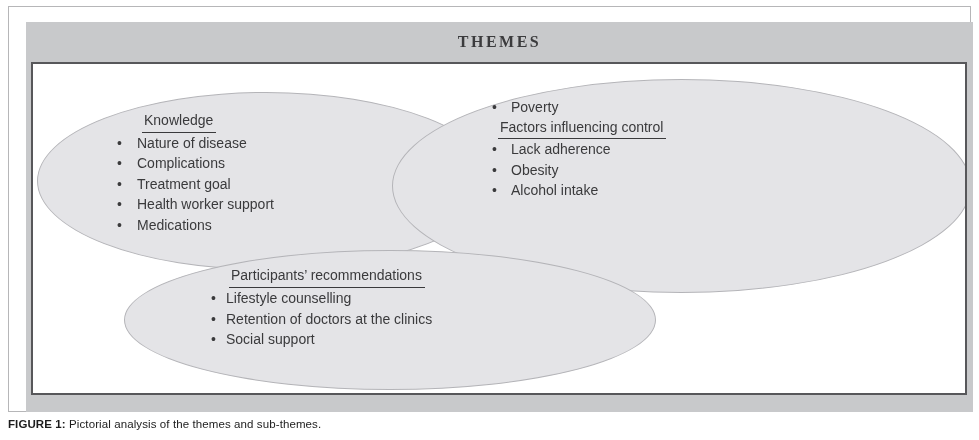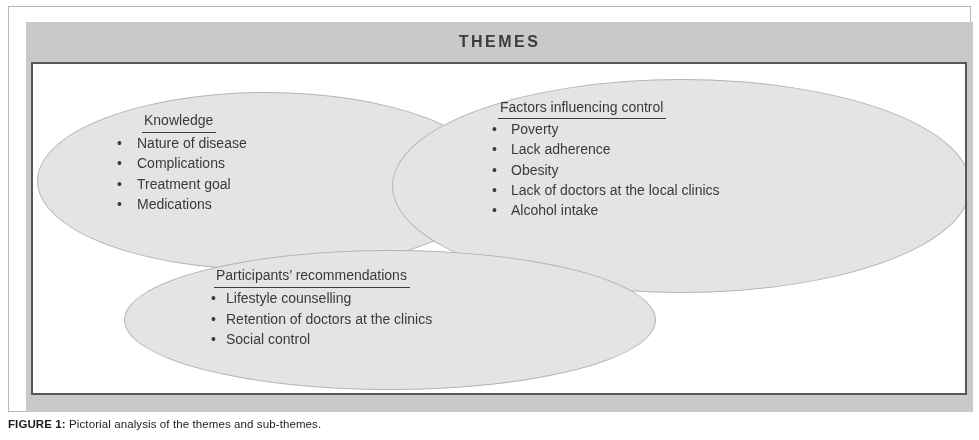--- a/index.html
+++ b/index.html
@@ -10,21 +10,21 @@
   .outer-frame{
     position:absolute;left:8px;top:6px;width:961px;height:404px;
     border:1px solid #b6b6b8;background:#ffffff;
   }
   .panel{
     position:absolute;left:17px;top:15px;width:947px;height:390px;
     background:#c8c9cb;
   }
   .titlebar{
     position:absolute;left:17px;top:15px;width:947px;height:40px;
-    display:flex;align-items:center;justify-content:center;
+    display:flex;align-items:center;justify-content:center;font-family:Liberation Serif, serif;
   }
   .title-text{
     font-size:16px;font-weight:bold;letter-spacing:2.5px;color:#3b3b3d;
   }
   .inner-box{
     position:absolute;left:22px;top:55px;width:932px;height:329px;
     background:#ffffff;border:2px solid #57575a;overflow:hidden;
   }
   .ellipse{
     position:absolute;border-radius:50%;
@@ -39,21 +39,21 @@
   .theme-block .line{display:block;}
   .block-knowledge{left:84px;top:46px;line-height:20.5px;}
   .block-factors{left:459px;top:33px;line-height:20.2px;}
   .block-participants{left:178px;top:201px;line-height:20.8px;}
   .theme-header-text{
     display:inline-block;border-bottom:1px solid #3a3a3c;
     padding:0 3px 1px 2px;
   }
   .block-knowledge .theme-header{margin-left:25px;}
   .block-factors .theme-header{margin-left:6px;}
-  .block-participants .theme-header{margin-left:3px;}
+  .block-participants .theme-header{margin-left:18px;}
   .bullet{display:inline-block;text-align:left;}
   .block-knowledge .bullet{width:20px;}
   .block-factors .bullet{width:19px;}
   .block-participants .bullet{width:15px;}
   .caption{
     position:absolute;left:8px;top:418px;font-size:11.5px;color:#1c1c1c;
     letter-spacing:0.1px;
   }
   .caption .cap-label{font-weight:bold;}
 </style>
@@ -74,37 +74,37 @@
 
       <div class="ellipse ellipse-knowledge"></div>
       <div class="ellipse ellipse-factors"></div>
       <div class="ellipse ellipse-participants"></div>
 
       <div class="theme-block block-knowledge">
         <span class="line theme-header"><span class="theme-header-text">Knowledge</span></span>
         <span class="line"><span class="bullet">•</span><span>Nature of disease</span></span>
         <span class="line"><span class="bullet">•</span><span>Complications</span></span>
         <span class="line"><span class="bullet">•</span><span>Treatment goal</span></span>
+        <span class="line"><span class="bullet">•</span><span>Health worker support</span></span>
         <span class="line"><span class="bullet">•</span><span>Medications</span></span>
       </div>
 
       <div class="theme-block block-factors">
+        <span class="line"><span class="bullet">•</span><span>Poverty</span></span>
         <span class="line theme-header"><span class="theme-header-text">Factors influencing control</span></span>
-        <span class="line"><span class="bullet">•</span><span>Poverty</span></span>
         <span class="line"><span class="bullet">•</span><span>Lack adherence</span></span>
         <span class="line"><span class="bullet">•</span><span>Obesity</span></span>
-        <span class="line"><span class="bullet">•</span><span>Lack of doctors at the local clinics</span></span>
         <span class="line"><span class="bullet">•</span><span>Alcohol intake</span></span>
       </div>
 
       <div class="theme-block block-participants">
         <span class="line theme-header"><span class="theme-header-text">Participants’ recommendations</span></span>
         <span class="line"><span class="bullet">•</span><span>Lifestyle counselling</span></span>
         <span class="line"><span class="bullet">•</span><span>Retention of doctors at the clinics</span></span>
-        <span class="line"><span class="bullet">•</span><span>Social control</span></span>
+        <span class="line"><span class="bullet">•</span><span>Social support</span></span>
       </div>
 
     </div>
   </div>
 
   <div class="caption">
     <span class="cap-label">FIGURE 1:</span>
     <span class="cap-text">Pictorial analysis of the themes and sub-themes.</span>
   </div>
 

